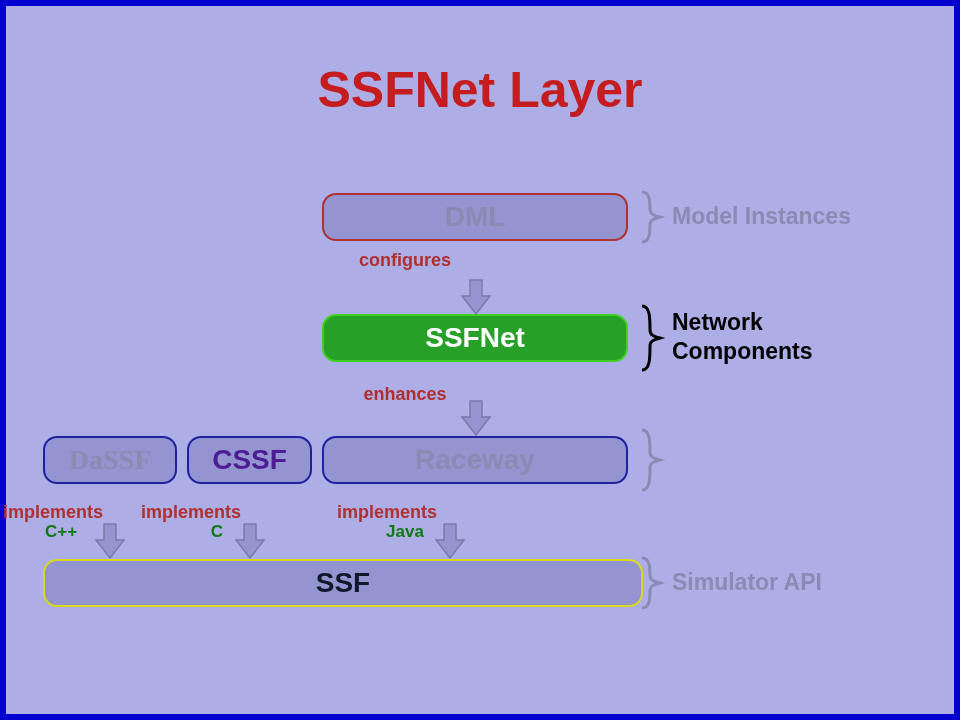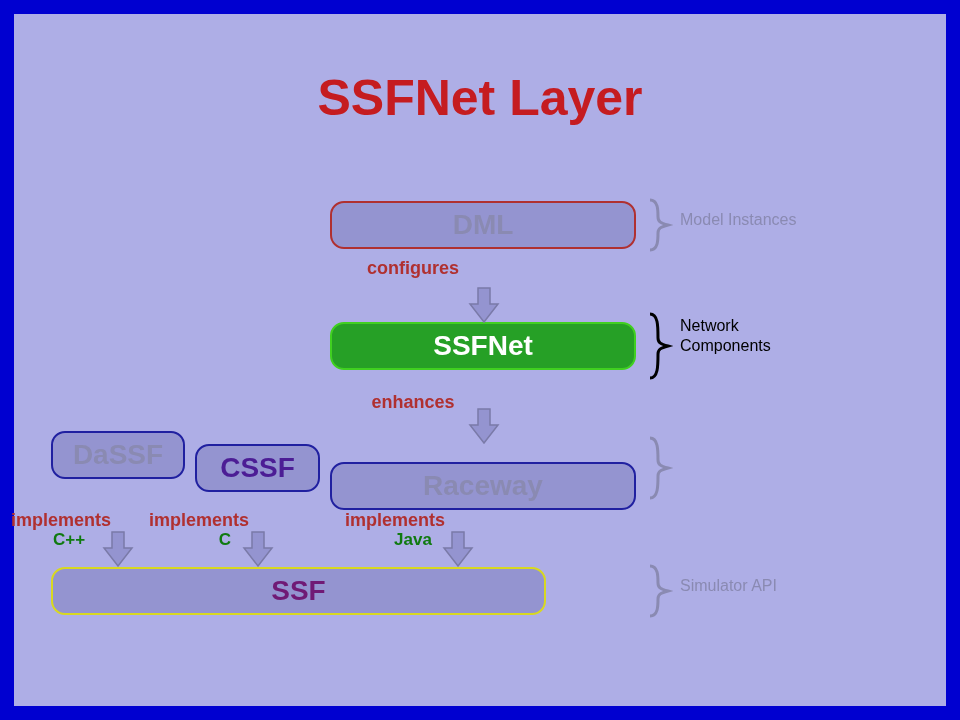--- a/index.html
+++ b/index.html
@@ -10,21 +10,21 @@
     overflow: hidden;
   }
   body {
     font-family: Arial, Helvetica, sans-serif;
   }
   .outer-frame {
     box-sizing: border-box;
     width: 960px;
     height: 720px;
     background: #0000d0;
-    padding: 14px;
+    padding: 6px;
   }
   .inner-frame {
     box-sizing: border-box;
     width: 100%;
     height: 100%;
     background: #aeaee6;
     position: relative;
   }
   .title {
     position: absolute;
@@ -46,46 +46,46 @@
     align-items: center;
     justify-content: center;
     font-size: 28px;
     font-weight: bold;
   }
   .dml    { color: #8a8ab2; border-color: #b03030; background: #9494d0;
             left: 316px; top: 187px; width: 306px; height: 48px; }
   .ssfnet { color: #ffffff; border-color: #40d020; background: #26a026;
             left: 316px; top: 308px; width: 306px; height: 48px; }
   .raceway{ color: #8a8ab2; border-color: #2020a0; background: #9494d0;
-            left: 316px; top: 430px; width: 306px; height: 48px; margin-top: 18px; }
+            left: 316px; top: 430px; width: 306px; height: 48px; }
   .cssf   { color: #4c1d95; border-color: #2020a0; background: #9494d0;
             left: 181px; top: 430px; width: 125px; height: 48px; }
   .dassf  { color: #8a8ab2; border-color: #2020a0; background: #9494d0;
-            left: 37px;  top: 417px; width: 134px; height: 48px; }
-  .ssf    { color: #701a75; border-color: #d8d820; background: #9494d0;
-            left: 37px;  top: 553px; width: 495px; height: 48px; }
+            left: 37px;  top: 430px; width: 134px; height: 48px; font-family: Liberation Serif, serif; }
+  .ssf    { color: #0f172a; border-color: #d8d820; background: #9494d0;
+            left: 37px;  top: 553px; width: 600px; height: 48px; }
 
   .edge-label {
     position: absolute;
     font-size: 18px;
     font-weight: bold;
     color: #b03030;
     text-align: center;
   }
   .lang {
     position: absolute;
     font-size: 17px;
     font-weight: bold;
     color: #107a10;
     text-align: center;
   }
   .right-label {
     position: absolute;
-    font-size: 16px;
-    font-weight: normal;
+    font-size: 23px;
+    font-weight: bold;
     line-height: 1.25;
     color: #000;
   }
   .right-label.grey { color: #8a8ab2; }
 
   svg.arrow { position: absolute; overflow: visible; }
   .arrow-shape { fill: #9494d0; stroke: #7a7aa8; stroke-width: 1.5; }
 
   svg.brace { position: absolute; overflow: visible; }
   .brace-path { fill: none; stroke-width: 3; }

